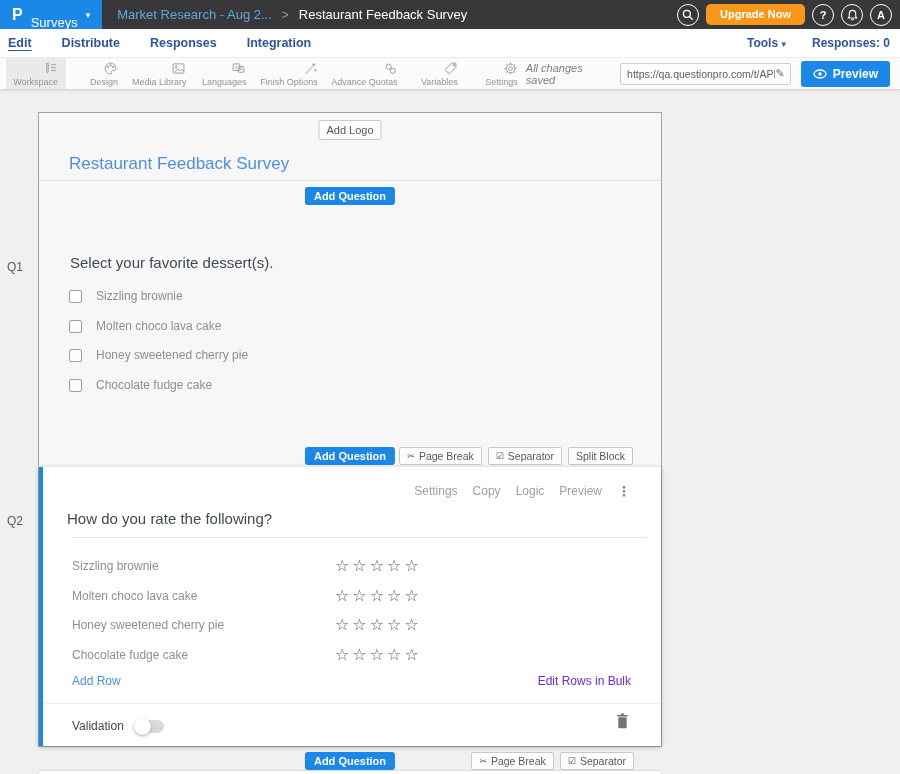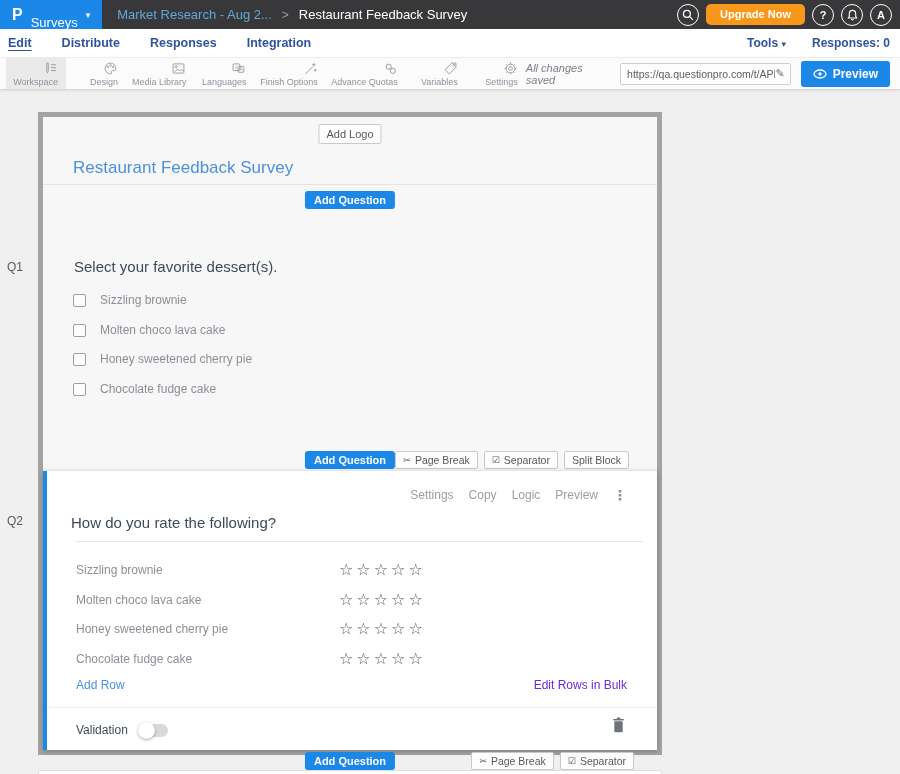--- a/index.html
+++ b/index.html
@@ -50,21 +50,21 @@
     font-size:10.5px; color:#5A5F66; font-family:inherit; min-width:0; }
   .pencil { font-size:11px; color:#6E737A; cursor:pointer; }
   .preview-btn { height:26px; padding:0 12px; background:#1B87E6; border:none; border-radius:3px;
     color:#fff; font-size:12px; font-weight:600; display:flex; align-items:center; gap:6px;
     cursor:pointer; font-family:inherit; }
 
   
   .canvas { position:relative; height:684px; background:#F0F0F1; overflow:hidden; }
   .qlabel { position:absolute; left:7px; font-size:12px; color:#55585E; }
   .card { position:absolute; left:38px; top:22px; width:624px;
-    border:5px solid #a3a3a3; background:#F7F7F8; }
+    border:1px solid #a3a3a3; background:#F7F7F8; }
   .card-header { position:relative; height:68px; border-bottom:1px solid #E3E3E3; }
   .chip { display:inline-flex; align-items:center; gap:4px; height:18px; padding:0 7px;
     background:#FDFDFD; border:1px solid #C9C9C9; border-radius:2px; font-size:10.5px;
     color:#55585E; cursor:pointer; font-family:inherit; white-space:nowrap; }
   .chip .bicon { font-size:9px; color:#55585E; }
   .add-logo { position:absolute; left:50%; transform:translateX(-50%); top:7px; height:20px; font-size:11px; }
   .survey-title { position:absolute; left:30px; top:41px; font-size:17px; font-weight:400; color:#4E90DC; }
   .q1-section { position:relative; height:286px; }
   .btn-primary { height:18px; padding:0 9px; background:#1B87E6; border:none; border-radius:3px;
     color:#fff; font-size:11px; font-weight:700; cursor:pointer; font-family:inherit; white-space:nowrap; }

